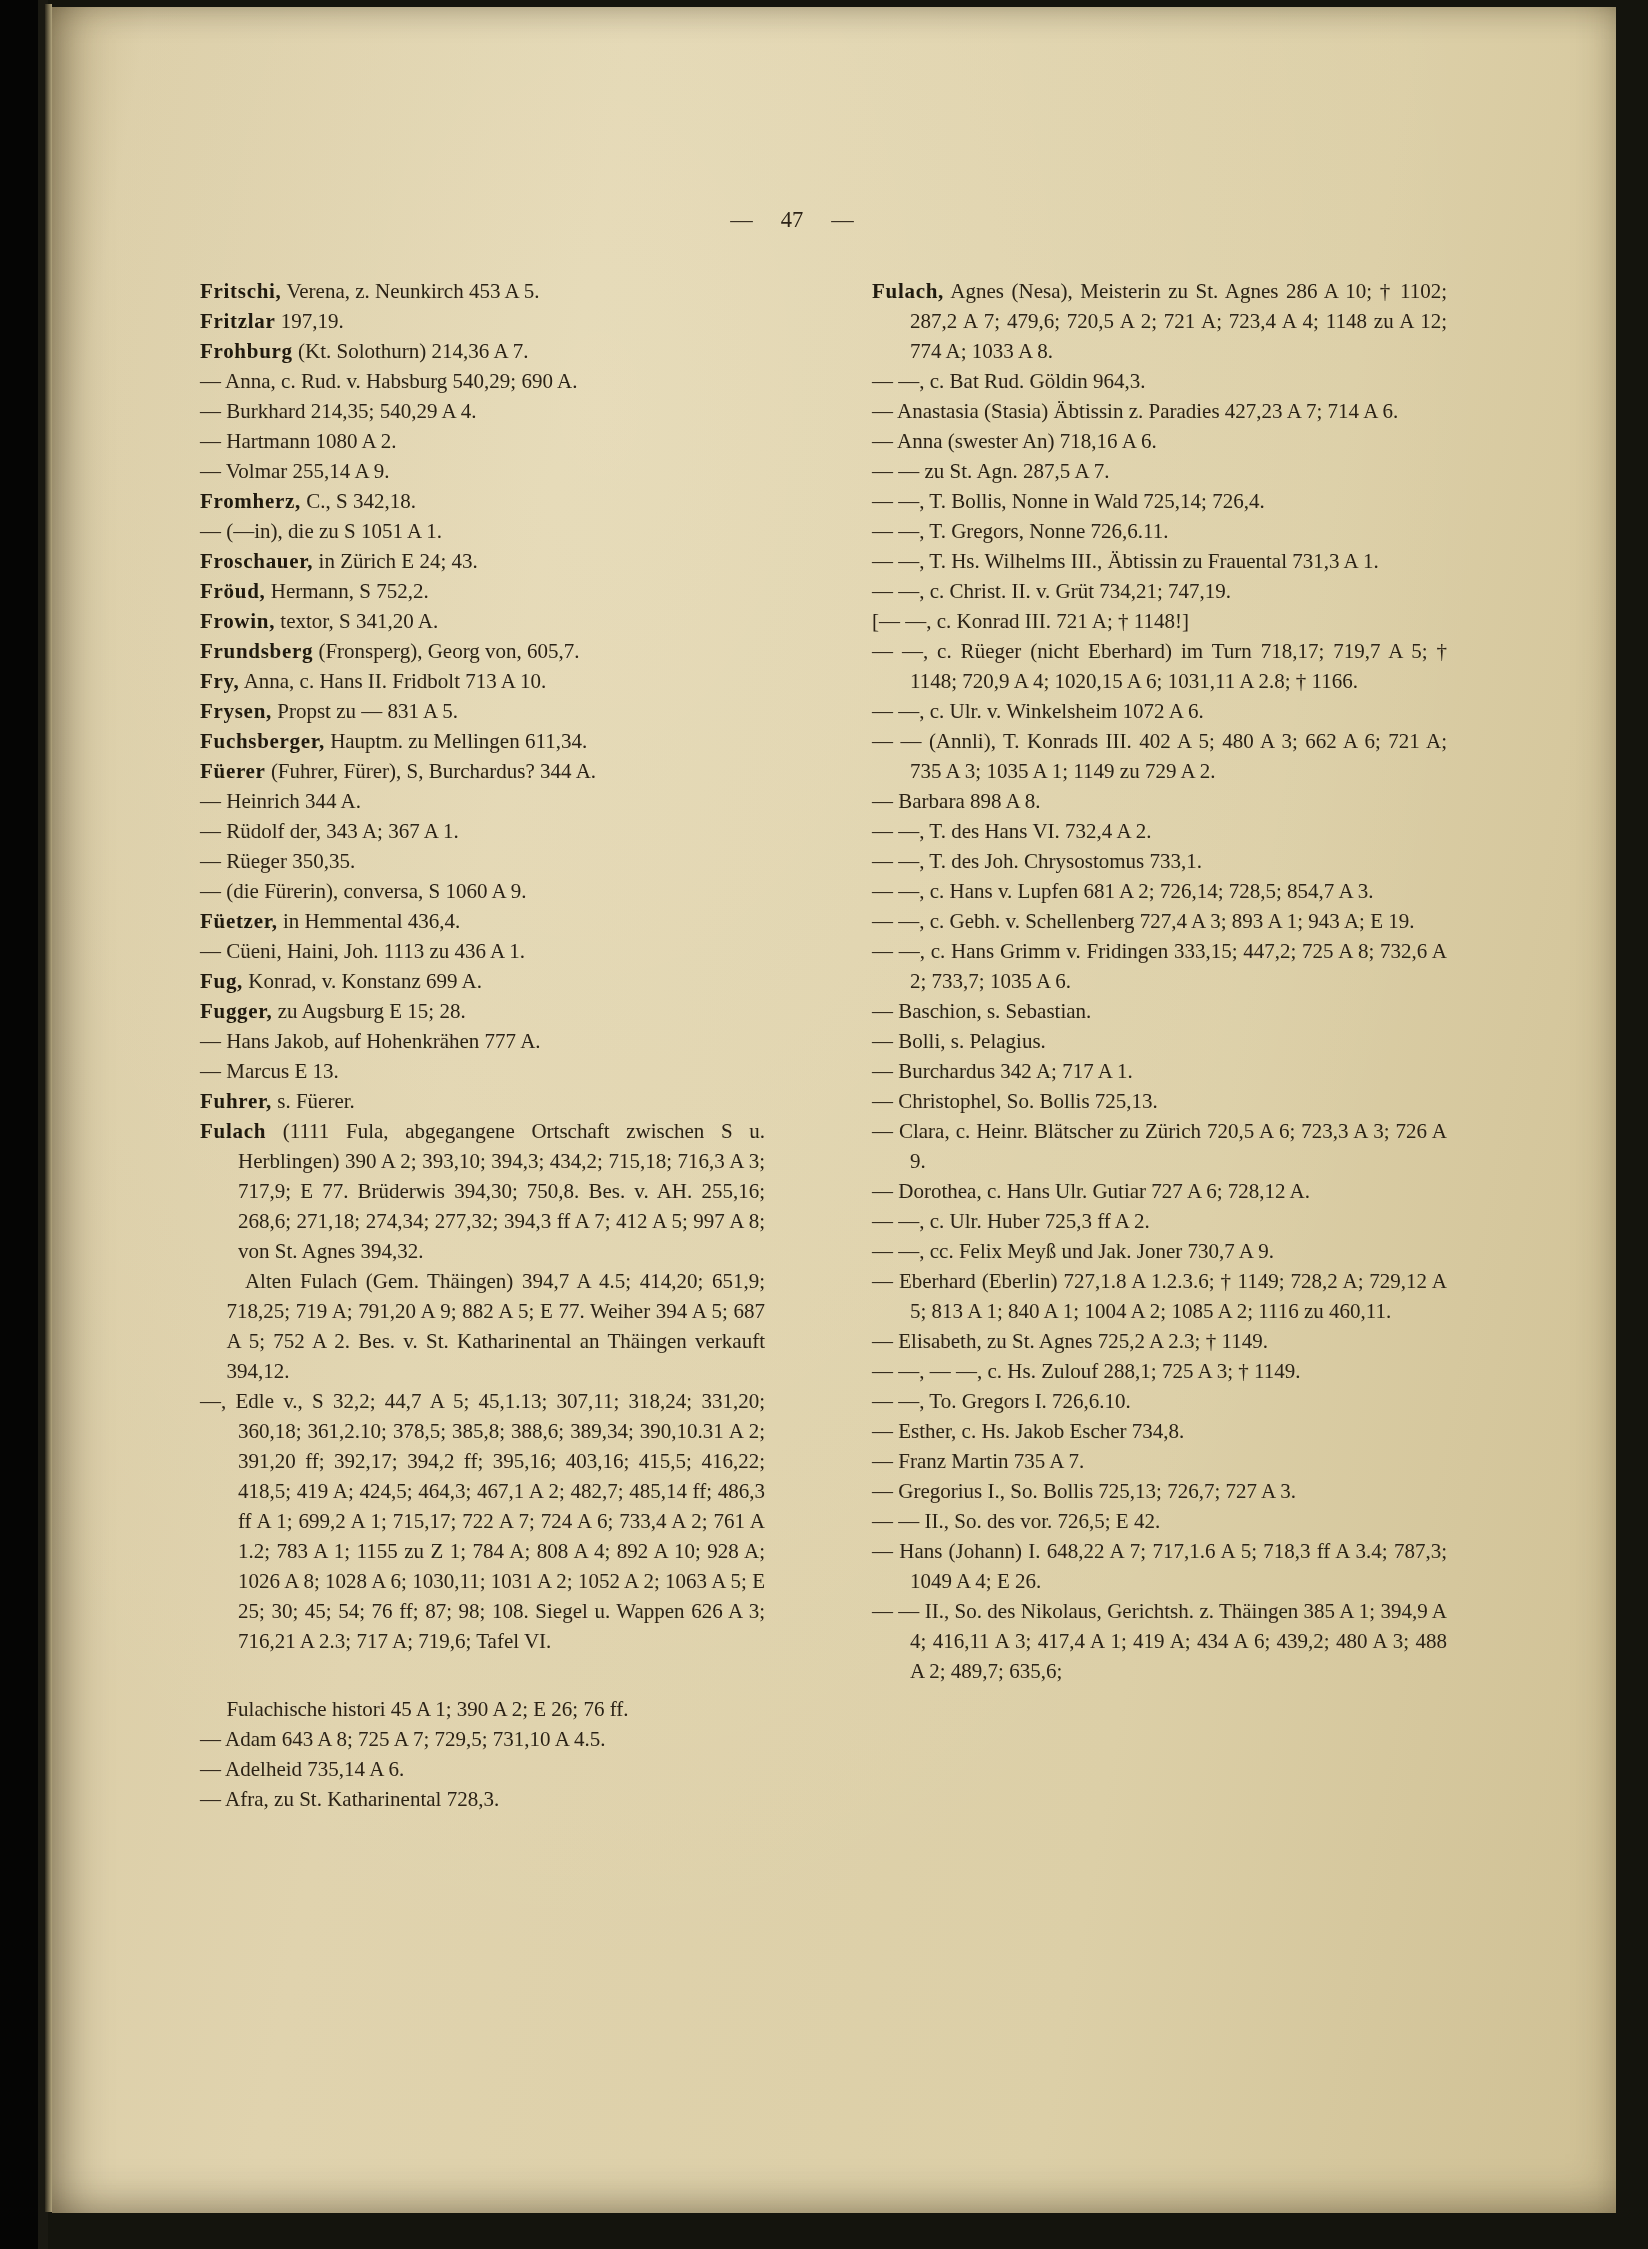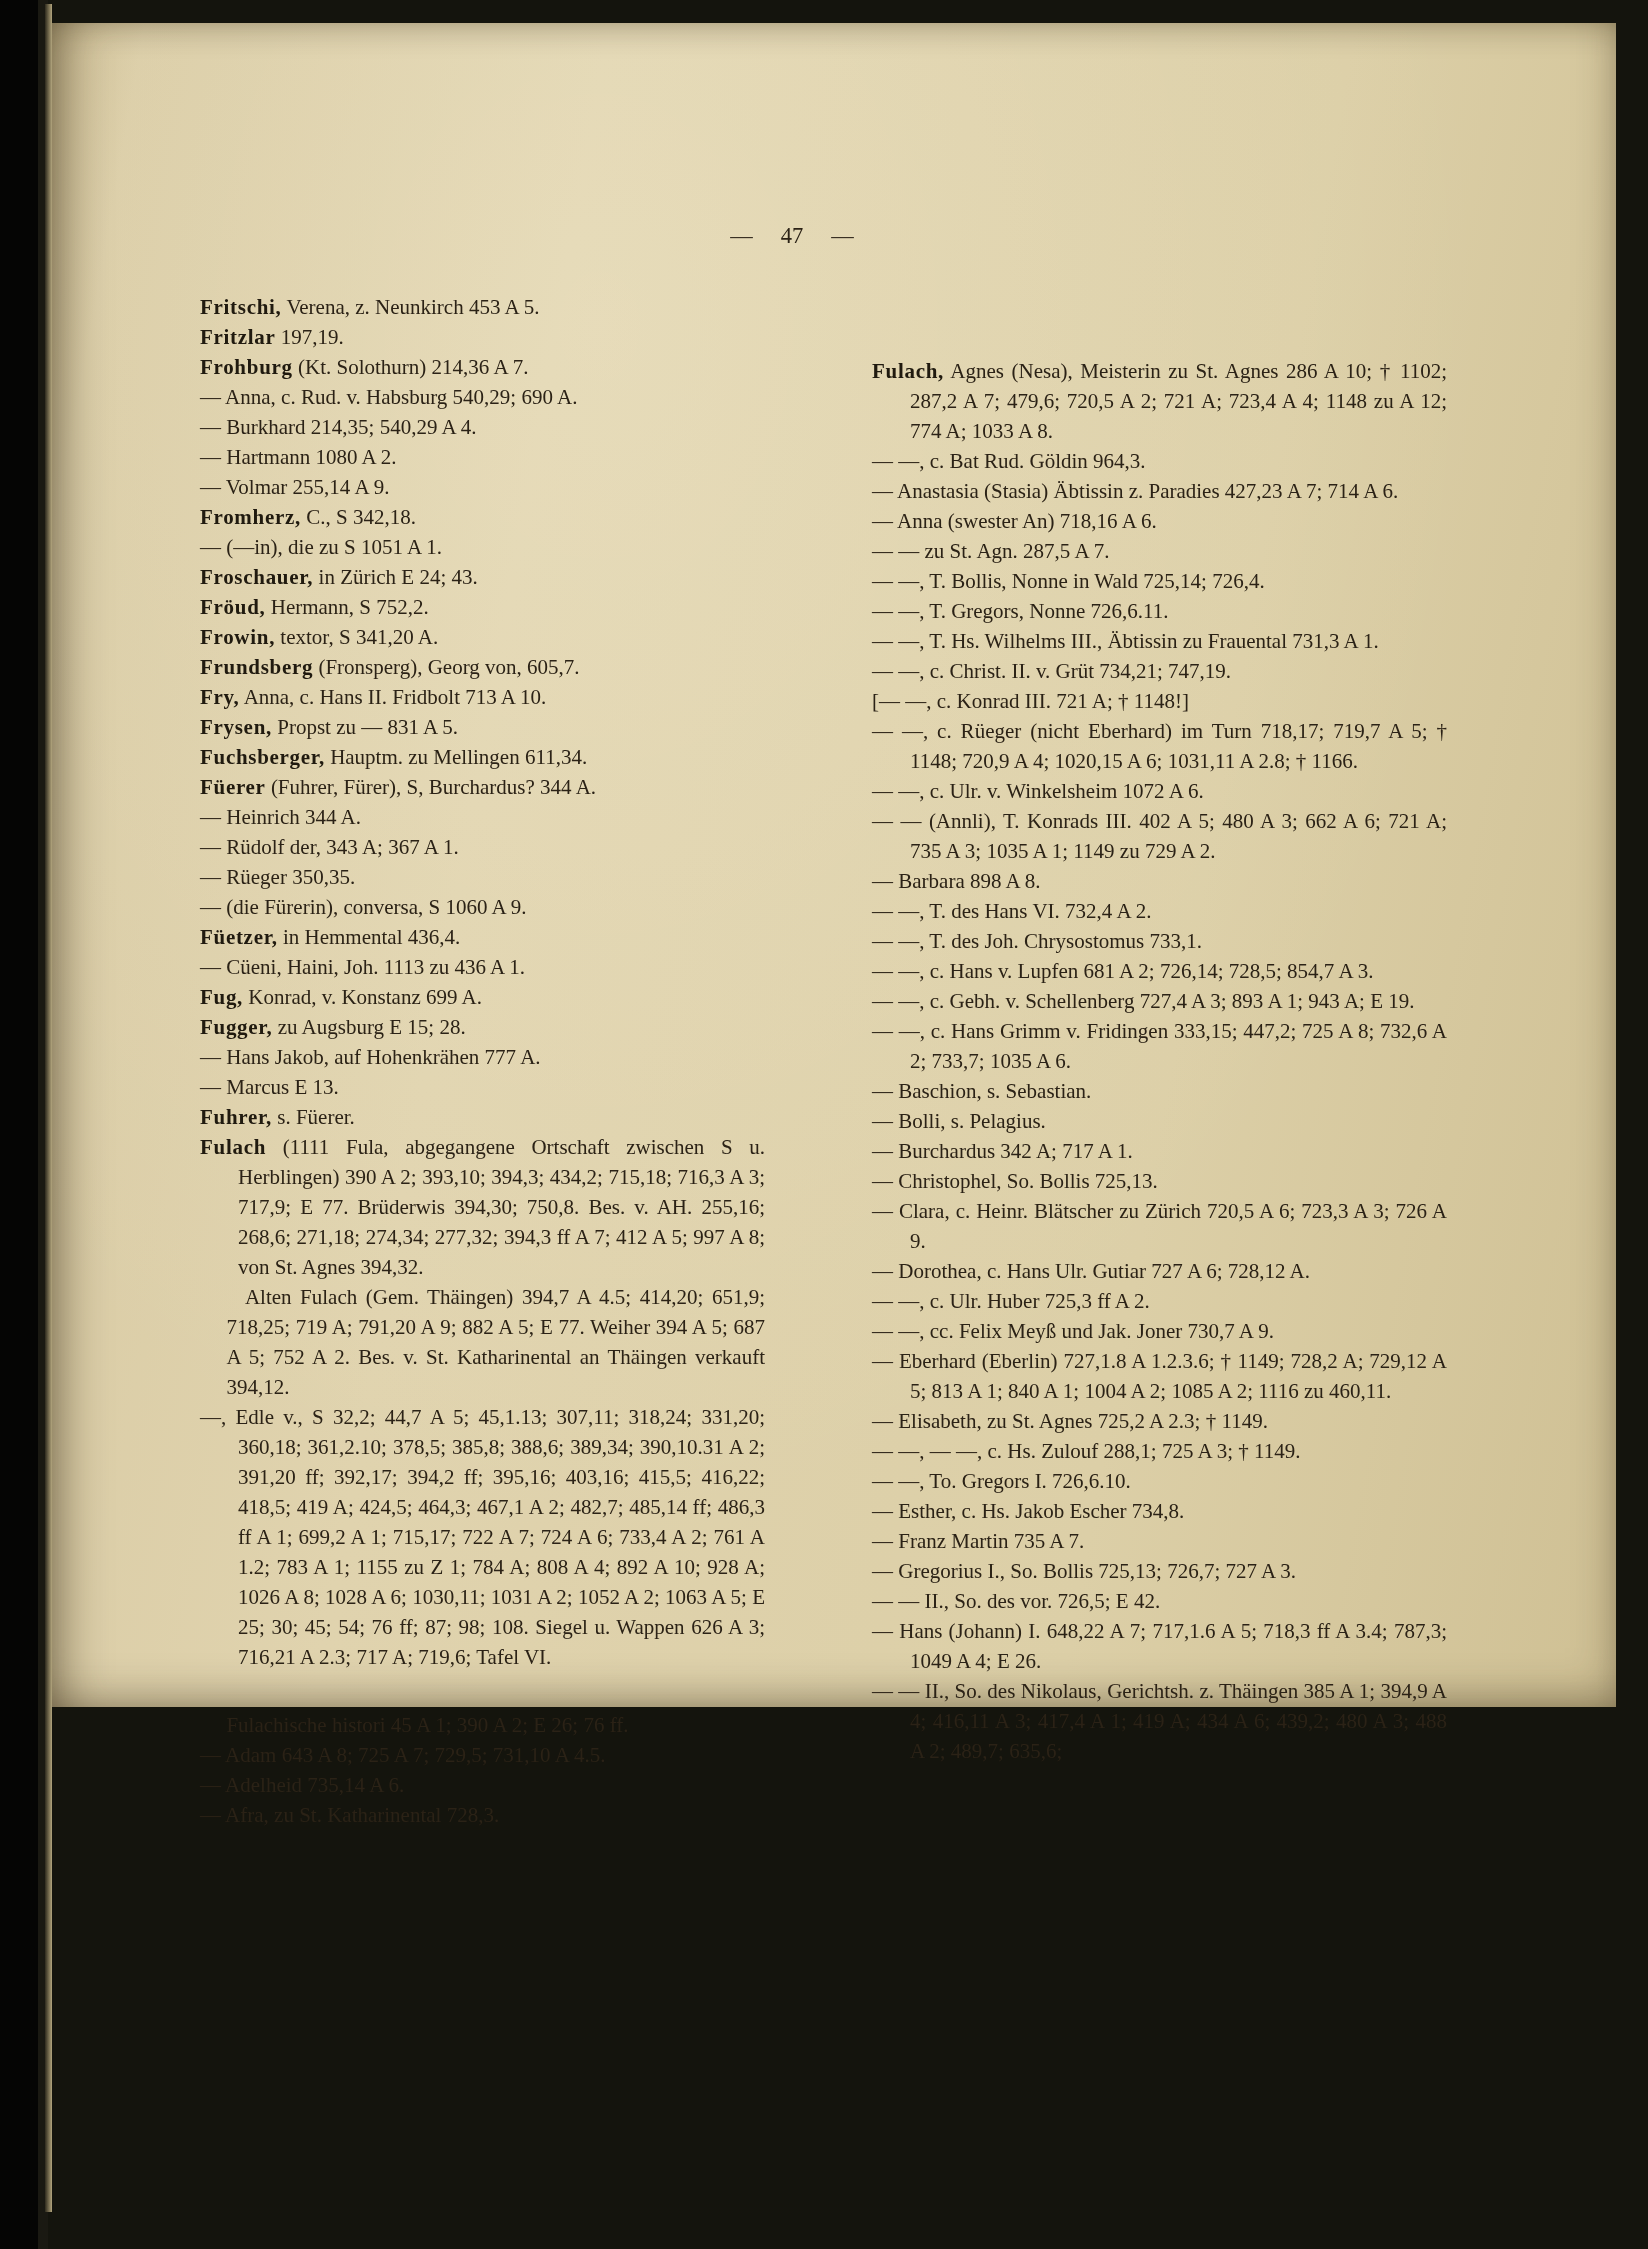--- a/index.html
+++ b/index.html
@@ -5,38 +5,38 @@
   html,body{margin:0;padding:0;}
   body{
     width:1649px;height:2250px;position:relative;overflow:hidden;
     background:#0b0b07;
     font-family:"Liberation Serif","DejaVu Serif",serif;
   }
   .scan-bg{position:absolute;inset:0;background:linear-gradient(90deg,#050504 0 38px,#1a1912 38px 48px,#14140d 48px 100%);}
   .page-edge{position:absolute;left:45px;top:4px;width:6.6px;height:2208px;
     background:linear-gradient(90deg,#2e2a1d,#8a7f5e 70%,#b3a67f);}
   .page{
-    position:absolute;left:52px;top:23px;width:1564px;height:1684px;
+    position:absolute;left:52px;top:7px;width:1564px;height:2206px;
     background:
       radial-gradient(ellipse at 35% 18%, rgba(255,250,228,0.22), rgba(0,0,0,0) 62%),
       linear-gradient(100deg,#c9b98f 0%,#d9cba4 5%,#e0d3ae 30%,#dccfa7 70%,#cfc094 100%);
     box-shadow:
       inset 32px 0 46px -22.5px rgba(45,33,12,.5),
       inset -18.5px -26.4px 46px -22.5px rgba(45,33,12,.4),
       inset 0 18.5px 36px -22.5px rgba(45,33,12,.35);
   }
   .textblock{
     position:absolute;left:148px;top:198px;width:1184px;
     color:#2b2216;font-size:21px;line-height:30px;
   }
   .pagenum{
     text-align:center;font-size:22.5px;margin:0 0 41px 0;color:#2b2216;
   }
   .pagenum .dash{margin:0 28px;color:#3a3023;}
-  .cols{display:flex;align-items:center;gap:32px;}
+  .cols{display:flex;align-items:flex-start;gap:32px;}
   .col-left{flex:0 0 565px;}
   .col-right{flex:0 0 575px;}
   .divider{flex:0 0 2px;background:#3b3228;margin:2.6px 21px 2.6px 20px;}
   p.entry{
     margin:0;text-align:justify;
     padding-left:38px;text-indent:-38px;
     hyphens:none;
   }
   p.entry.sub{padding-left:26.4px;text-indent:18.5px;}
   p.entry.sub2{padding-left:26.4px;text-indent:0;margin-top:38px;}

